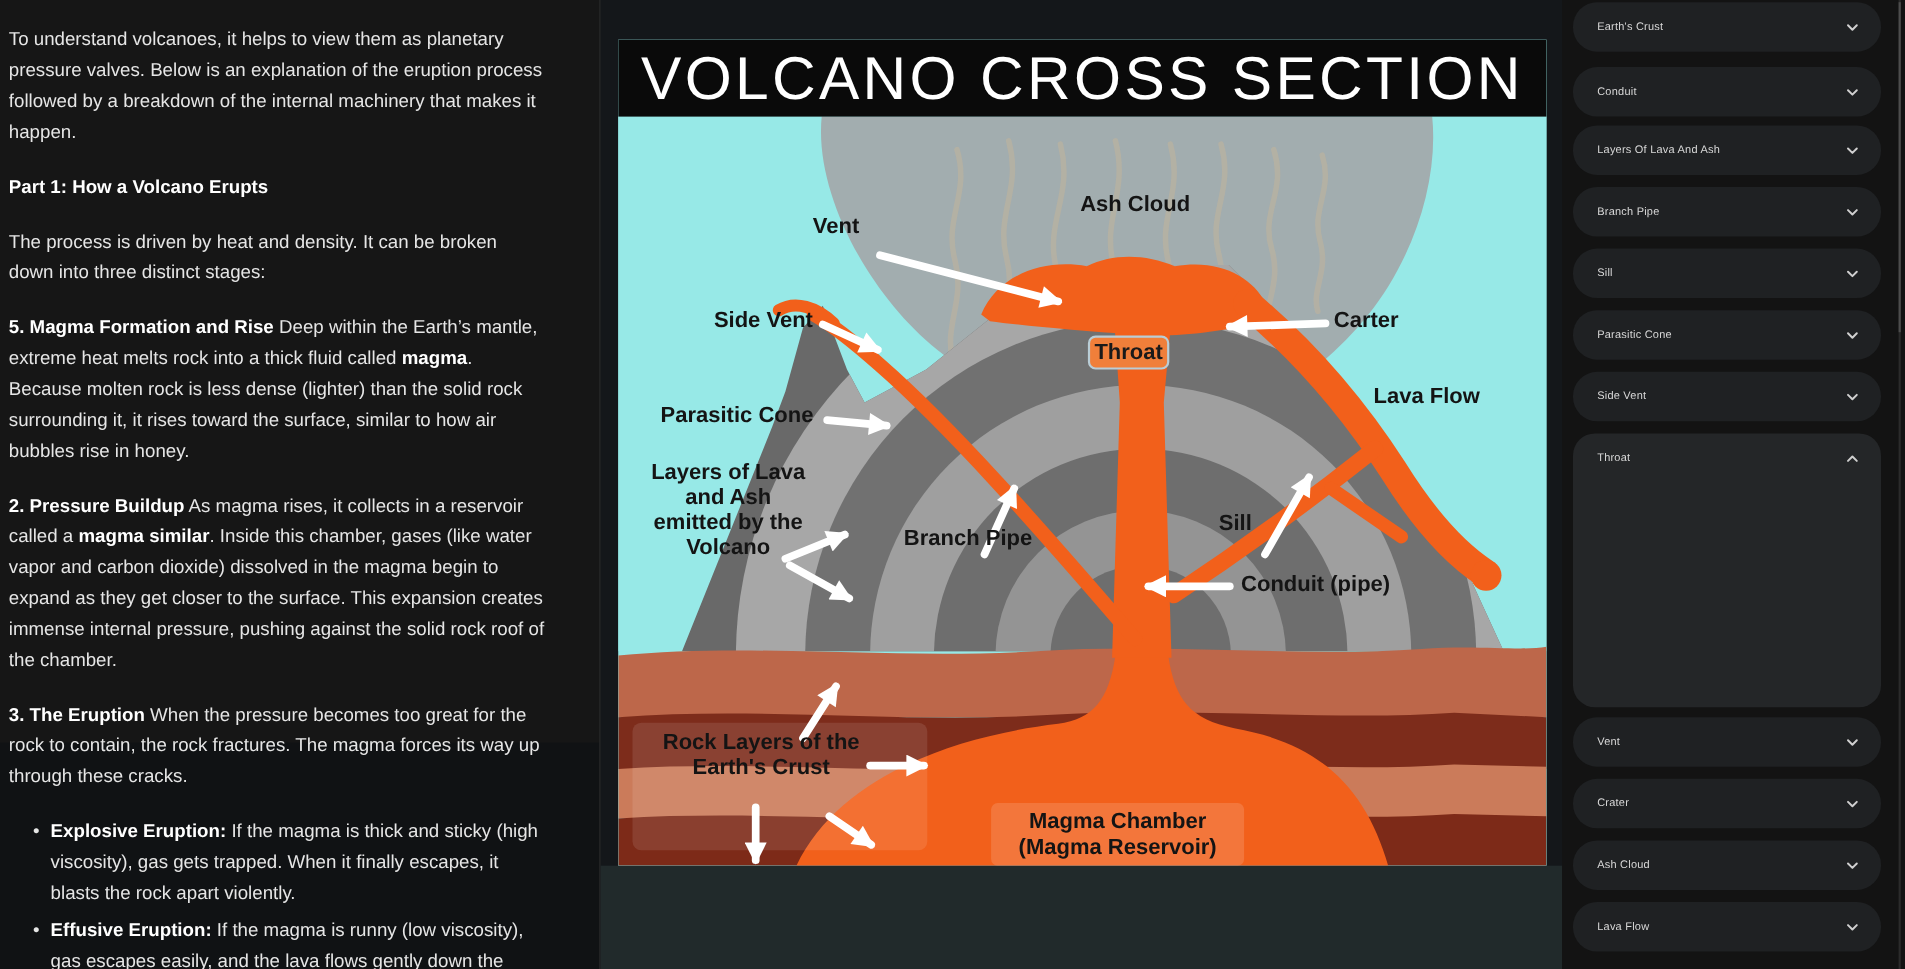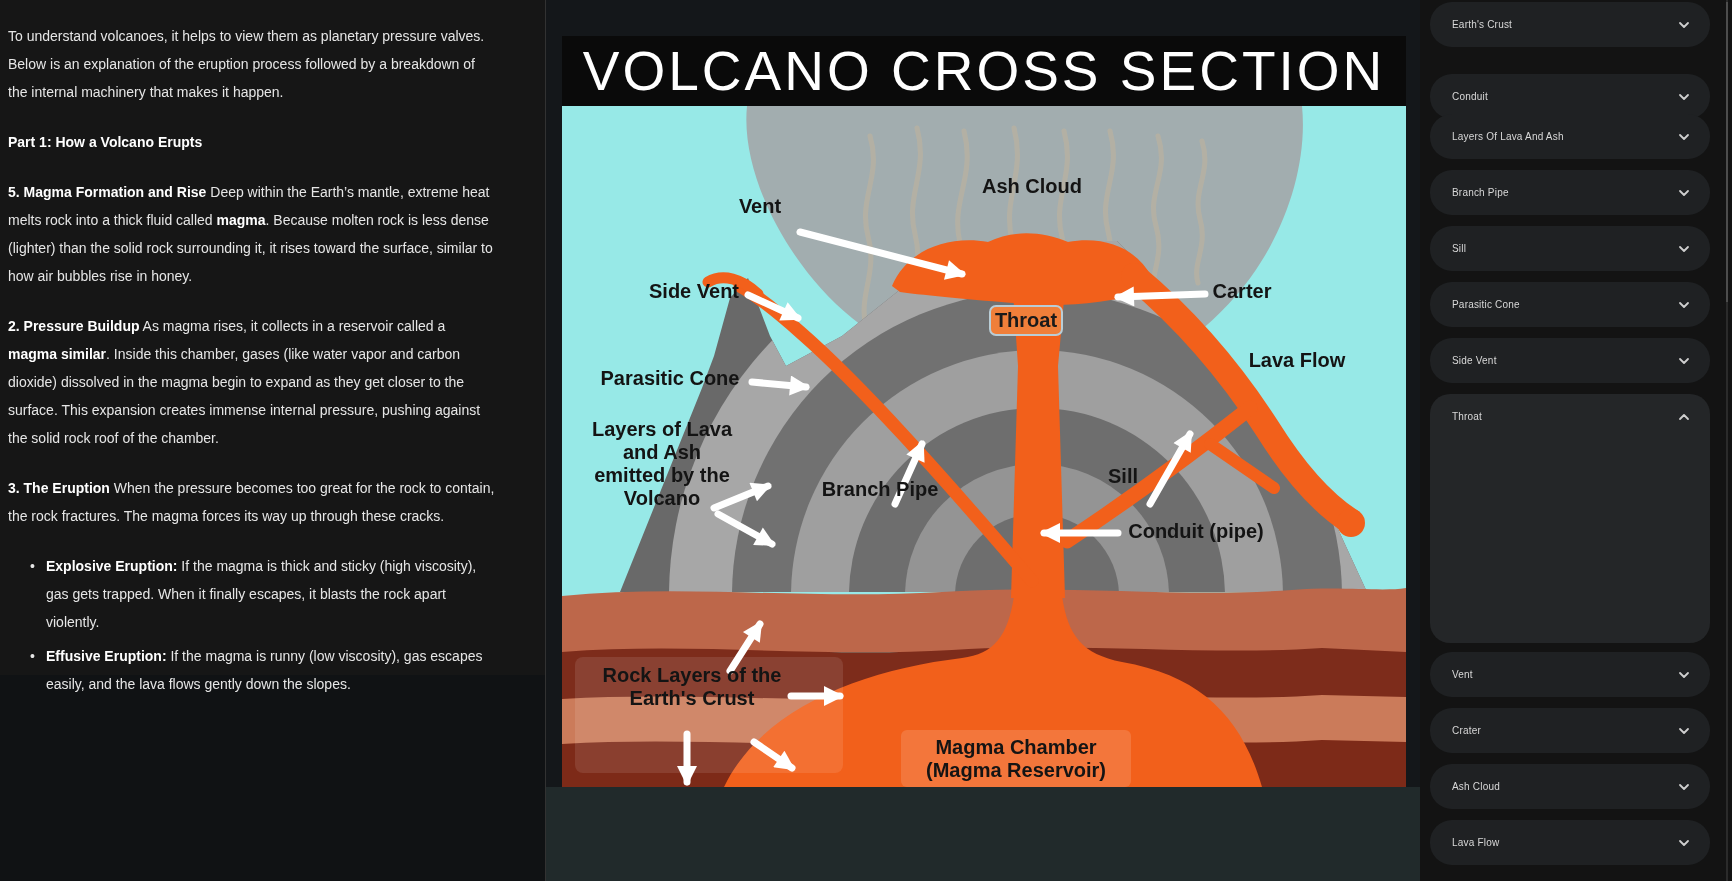--- a/index.html
+++ b/index.html
@@ -3,21 +3,21 @@
 <meta charset="utf-8">
 <style>
   * { margin:0; padding:0; box-sizing:border-box; }
   html,body { width:1732px; height:881px; overflow:hidden; background:#101214;
               font-family:"Liberation Sans", sans-serif; }
   .app { position:relative; width:1732px; height:881px; }
 
   
   .left-panel { position:absolute; left:0; top:0; width:545px; height:675px;
                 background:#161616; color:#e6e6e6; padding:22px 50px 0 8px;
-                font-size:14px; line-height:28px; }
+                font-size:17px; line-height:28px; }
   .left-panel p { margin:0 0 22px 0; }
   .left-panel b { color:#ffffff; font-weight:700; }
   .left-panel .heading { font-weight:700; color:#ffffff; }
   .bullet-list { list-style:none; margin:0 0 4px 0; }
   .bullet-list li { position:relative; padding-left:38px; margin-bottom:6px; }
   .bullet-list li .dot { position:absolute; left:22px; top:0; }
 
   .panel-divider { position:absolute; left:545px; top:0; width:1px; height:881px; background:#323232; }
 
   
@@ -56,20 +56,21 @@
   .scroll-thumb { position:absolute; right:4px; top:2px; width:2px; height:300px; background:#4d4d4d; }
 </style>
 </head>
 <body>
 
 <div class="app">
 
   <aside class="left-panel">
     <p>To understand volcanoes, it helps to view them as planetary pressure valves. Below is an explanation of the eruption process followed by a breakdown of the internal machinery that makes it happen.</p>
     <p class="heading">Part 1: How a Volcano Erupts</p>
+    <p>The process is driven by heat and density. It can be broken down into three distinct stages:</p>
 
     <p><b>5. Magma Formation and Rise</b><span> Deep within the Earth’s mantle, extreme heat melts rock into a thick fluid called </span><b>magma</b><span>. Because molten rock is less dense (lighter) than the solid rock surrounding it, it rises toward the surface, similar to how air bubbles rise in honey.</span></p>
 
     <p><b>2. Pressure Buildup</b><span> As magma rises, it collects in a reservoir called a </span><b>magma similar</b><span>. Inside this chamber, gases (like water vapor and carbon dioxide) dissolved in the magma begin to expand as they get closer to the surface. This expansion creates immense internal pressure, pushing against the solid rock roof of the chamber.</span></p>
 
     <p><b>3. The Eruption</b><span> When the pressure becomes too great for the rock to contain, the rock fractures. The magma forces its way up through these cracks.</span></p>
 
     <ul class="bullet-list">
       <li>
         <span class="dot">•</span>
@@ -191,21 +192,21 @@
 
     <div class="pill" style="top:2px;">
       <div class="pill-head">
         <span class="pill-label">Earth's Crust</span>
         <svg class="chev" viewBox="0 0 16 16">
             <path d="M4 6 L8 10 L12 6"></path>
           </svg>
       </div>
     </div>
 
-    <div class="pill" style="top:74px;text-align:center;">
+    <div class="pill" style="top:61px;text-align:center;">
       <div class="pill-head">
         <span class="pill-label">Conduit</span>
         <svg class="chev" viewBox="0 0 16 16">
             <path d="M4 6 L8 10 L12 6"></path>
           </svg>
       </div>
     </div>
 
     <div class="pill" style="top:114px;">
       <div class="pill-head">

